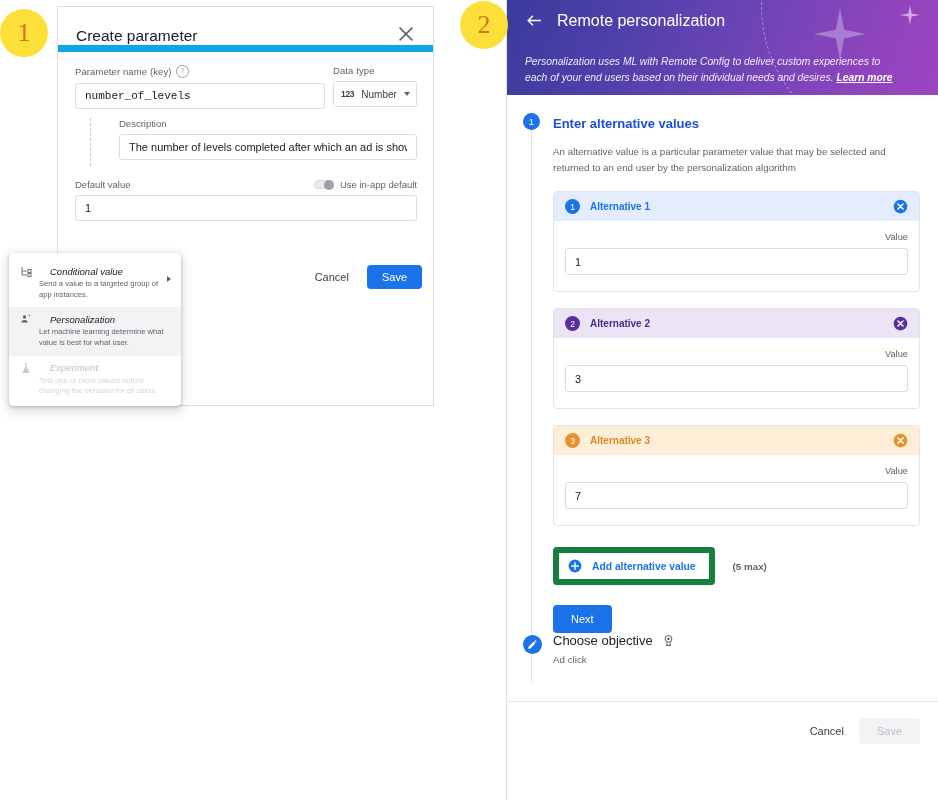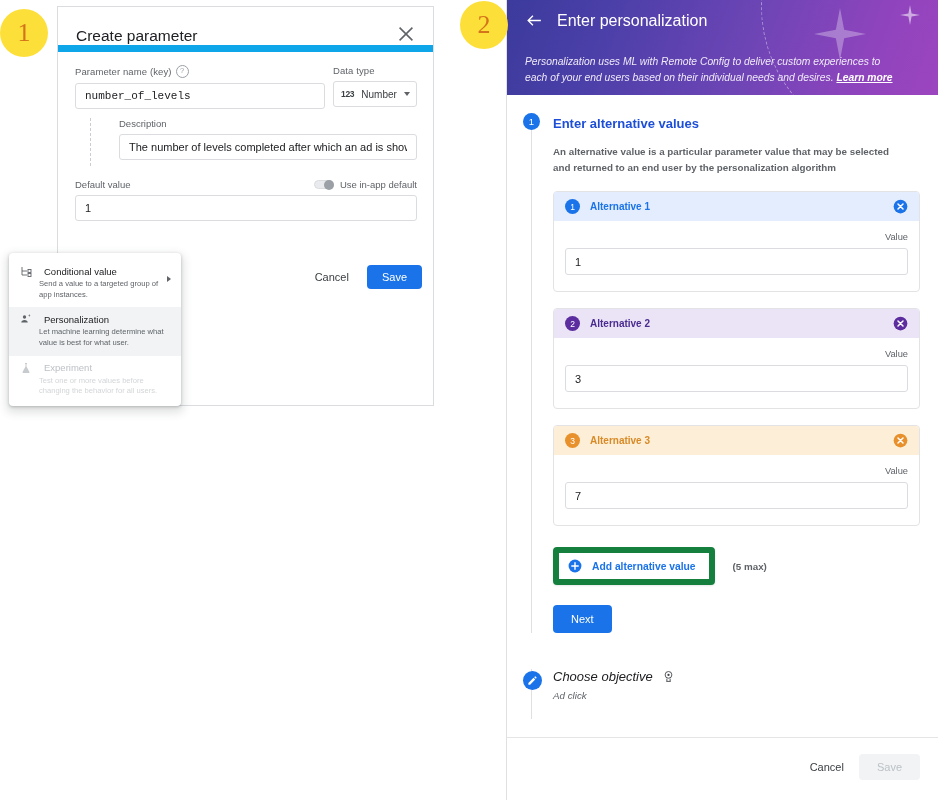--- a/index.html
+++ b/index.html
@@ -172,23 +172,24 @@
     box-shadow:0 1px 3px rgba(60,64,67,.3),0 4px 8px 3px rgba(60,64,67,.15);
     padding:6px 0 2px 0;
     z-index:25;
   }
   .mi{
     padding:6px 12px 7px 11px;
     position:relative;cursor:pointer;
   }
   .mi.selected{background:#f1f3f4;}
   .mi-head{
-    display:flex;align-items:center;gap:12px;
+    display:flex;align-items:center;gap:18px;
     font-size:9.5px;color:#202124;
     margin-bottom:2px;
+    font-style:italic;
   }
   .mi-ic{width:12px;height:12px;flex:none;color:#5f6368;}
   .mi-ic svg{display:block;}
   .mi-desc{
     font-size:7.6px;color:#5f6368;line-height:1.4;
     padding-left:19px;
     max-width:128px;
   }
   .mi.disabled .mi-head{color:#bdc1c6;}
   .mi.disabled .mi-desc{color:#d2d5d8;}
@@ -276,21 +277,21 @@
     font-size:9.5px;
     display:flex;align-items:center;justify-content:center;
     z-index:2;
   }
   .step-title{
     font-size:13px;color:#1d4ed8;font-weight:bold;
     padding-top:3px;
   }
   .step-desc{
     font-size:9.8px;color:#5f6368;line-height:1.6;
-    margin-top:13px;max-width:356px;font-weight:bold;
+    margin-top:13px;max-width:356px;
   }
 
   
   .alt-card{
     margin-top:16px;
     border:1px solid #e3e3e5;
     border-radius:4px;
     background:#fff;
     overflow:hidden;
   }
@@ -342,21 +343,21 @@
 
   .next-btn{
     margin-top:20px;
     background:#1a73e8;color:#fff;
     border:none;border-radius:4px;
     font-size:11px;
     padding:8px 18px;cursor:pointer;
     font-family:"Liberation Sans", sans-serif;
   }
 
-  .step2{margin-top:36px;padding-bottom:18px;font-style:italic;}
+  .step2{padding-bottom:18px;}
   .step2 .step-rail{top:0;bottom:0;}
   .step2-circ{
     position:absolute;left:16px;top:2px;
     width:19px;height:19px;border-radius:50%;
     background:#1a73e8;
     display:flex;align-items:center;justify-content:center;
     z-index:2;color:#fff;
   }
   .s2-titlerow{display:flex;align-items:center;gap:9px;}
   .s2-title{font-size:13px;color:#202124;}
@@ -487,21 +488,21 @@
     <div class="hdr-arc"></div>
     <div class="spark s1"></div>
     <div class="spark s2"></div>
 
     <div class="hdr-titlerow">
       <span class="back-arrow">
         <svg viewBox="0 0 24 24" width="19" height="19" fill="none" stroke="currentColor" stroke-width="1.7">
           <path d="M20 12 H4 M10 6 L4 12 L10 18"></path>
         </svg>
       </span>
-      <span class="hdr-title">Enter personalization</span>
+      <span class="hdr-title">Remote personalization</span>
     </div>
 
     <div class="hdr-sub">
       <span>Personalization uses ML with Remote Config to deliver custom experiences to each of your end users based on their individual needs and desires. </span><span class="hdr-link">Learn more</span>
     </div>
   </div>
 
   <div class="rp-body">
 
     <div class="step" style="padding-top:18px;">

